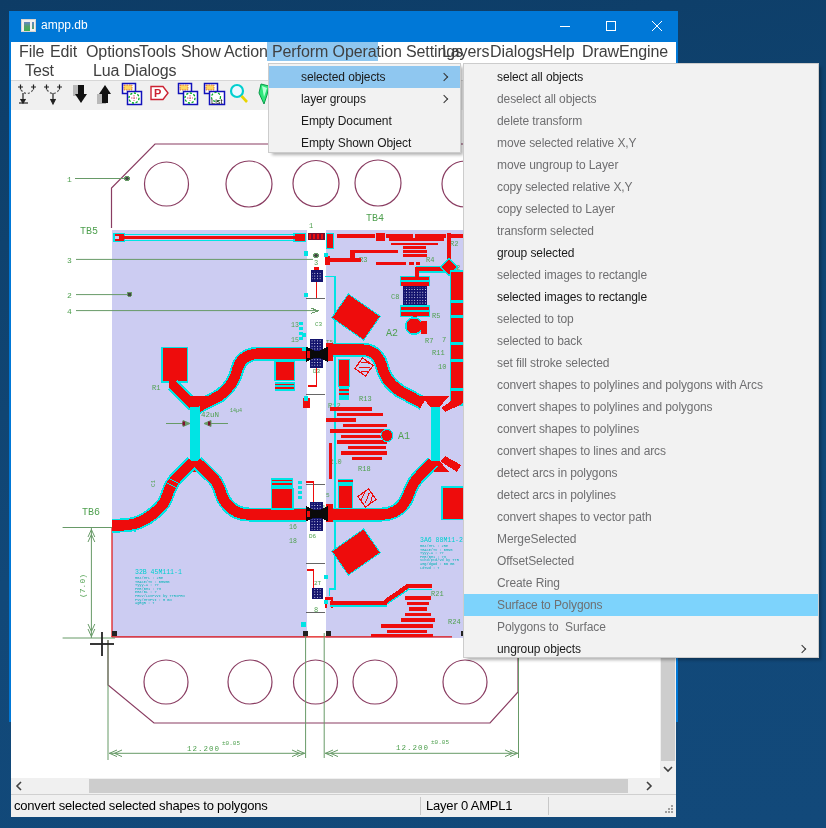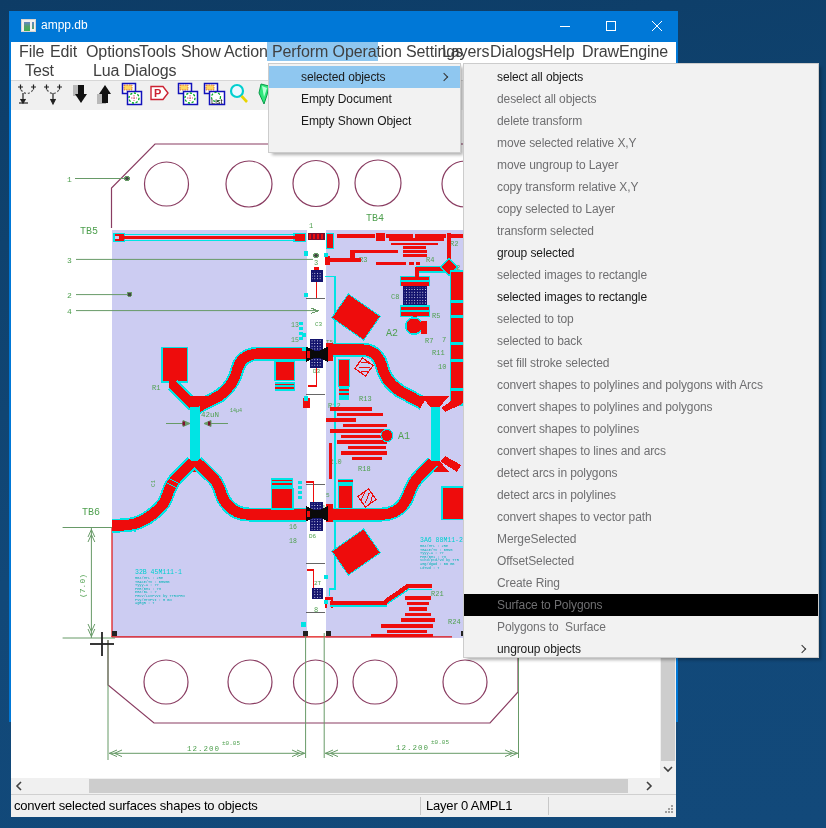--- a/index.html
+++ b/index.html
@@ -30,21 +30,21 @@
 .statusbar{position:absolute;left:0;top:785px;width:665px;height:21px;background:#f0f0f0;font-size:13px;color:#000;}
 .statusbar .s1{position:absolute;left:3px;top:2px;letter-spacing:-0.2px;}
 .statusbar .s2{position:absolute;left:415px;top:2px;letter-spacing:-0.2px;}
 .ssep{position:absolute;top:1px;height:18px;width:1px;background:#c8c8c8;}
 .grip{position:absolute;left:654px;top:9px;}
 
 .menu{position:absolute;background:#f2f2f2;border:1px solid #cccccc;box-sizing:border-box;font-size:12px;color:#1a1a1a;letter-spacing:-0.1px;box-shadow:3px 3px 3px -1px rgba(0,0,0,0.3);}
 .menu .mi{position:relative;height:22px;line-height:22px;padding-left:32px;white-space:nowrap;}
 .menu .dis{color:#6f6f71;}
 .menu .hlb{background:#8fc7f0;}
-.menu .hlg{background:#000000;}
+.menu .hlg{background:#7dd3fc;}
 .arr{position:absolute;right:13px;top:8px;width:5px;height:5px;border-right:1.2px solid #333;border-top:1.2px solid #333;transform:rotate(45deg);}
 #dropdown{left:268px;top:63px;width:193px;height:90px;padding-top:2px;}
 #submenu{left:463px;top:63px;width:356px;height:595px;padding-top:2px;}
 #submenu .mi{padding-left:33px;}
 </style>
 </head>
 <body>
 <div class="window">
   <div class="titlebar">
     <div class="ticon">
@@ -621,50 +621,51 @@
         <path d="M10 4 L6 8 L10 12" fill="none" stroke="#404040" stroke-width="1.6"></path>
       </svg>
     <div class="hthumb"></div>
     <svg width="16" height="16" style="position:absolute;left:630px;top:0;">
         <path d="M6 4 L10 8 L6 12" fill="none" stroke="#404040" stroke-width="1.6"></path>
       </svg>
   </div>
   <div class="corner"></div>
   <div class="statussep"></div>
   <div class="statusbar">
-    <span class="s1">convert selected surfaces shapes to objects</span>
+    <span class="s1">convert selected selected shapes to polygons</span>
     <div class="ssep" style="left:409px;"></div>
     <span class="s2">Layer 0 AMPL1</span>
     <div class="ssep" style="left:537px;"></div>
     <svg class="grip" width="9" height="9">
       <g fill="#9f9f9f">
           <rect x="6" y="0" width="2" height="2"></rect>
           <rect x="3" y="3" width="2" height="2"></rect>
           <rect x="6" y="3" width="2" height="2"></rect>
           <rect x="0" y="6" width="2" height="2"></rect>
           <rect x="3" y="6" width="2" height="2"></rect>
           <rect x="6" y="6" width="2" height="2"></rect>
         </g>
     </svg>
   </div>
 </div>
 
 <div class="menu" id="dropdown">
   <div class="mi hlb">selected objects<span class="arr"></span></div>
+  <div class="mi">layer groups<span class="arr"></span></div>
   <div class="mi">Empty Document</div>
   <div class="mi">Empty Shown Object</div>
 </div>
 
 <div class="menu" id="submenu">
   <div class="mi">select all objects</div>
   <div class="mi dis">deselect all objects</div>
   <div class="mi dis">delete transform</div>
   <div class="mi dis">move selected relative X,Y</div>
   <div class="mi dis">move ungroup to Layer</div>
-  <div class="mi dis">copy transform relative X,Y</div>
+  <div class="mi dis">copy selected relative X,Y</div>
   <div class="mi dis">copy selected to Layer</div>
   <div class="mi dis">transform selected</div>
   <div class="mi">group selected</div>
   <div class="mi dis">selected images to rectangle</div>
   <div class="mi">selected images to rectangle</div>
   <div class="mi dis">selected to top</div>
   <div class="mi dis">selected to back</div>
   <div class="mi dis">set fill stroke selected</div>
   <div class="mi dis">convert shapes to polylines and polygons with Arcs</div>
   <div class="mi dis">convert shapes to polylines and polygons</div>

